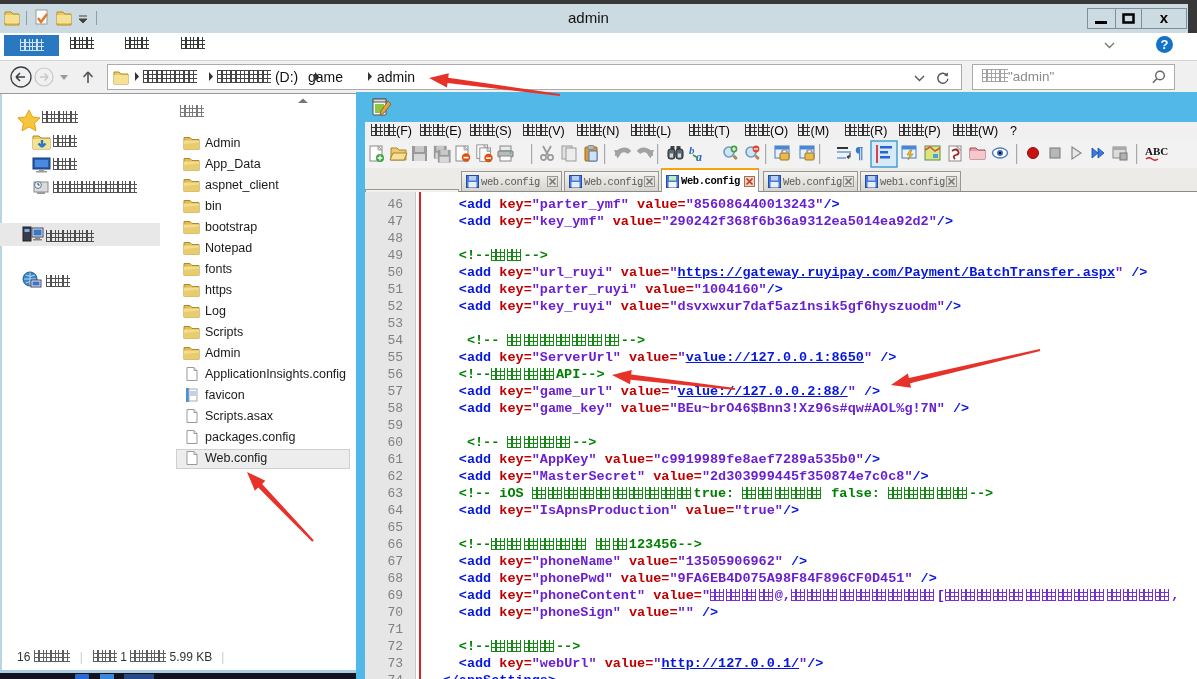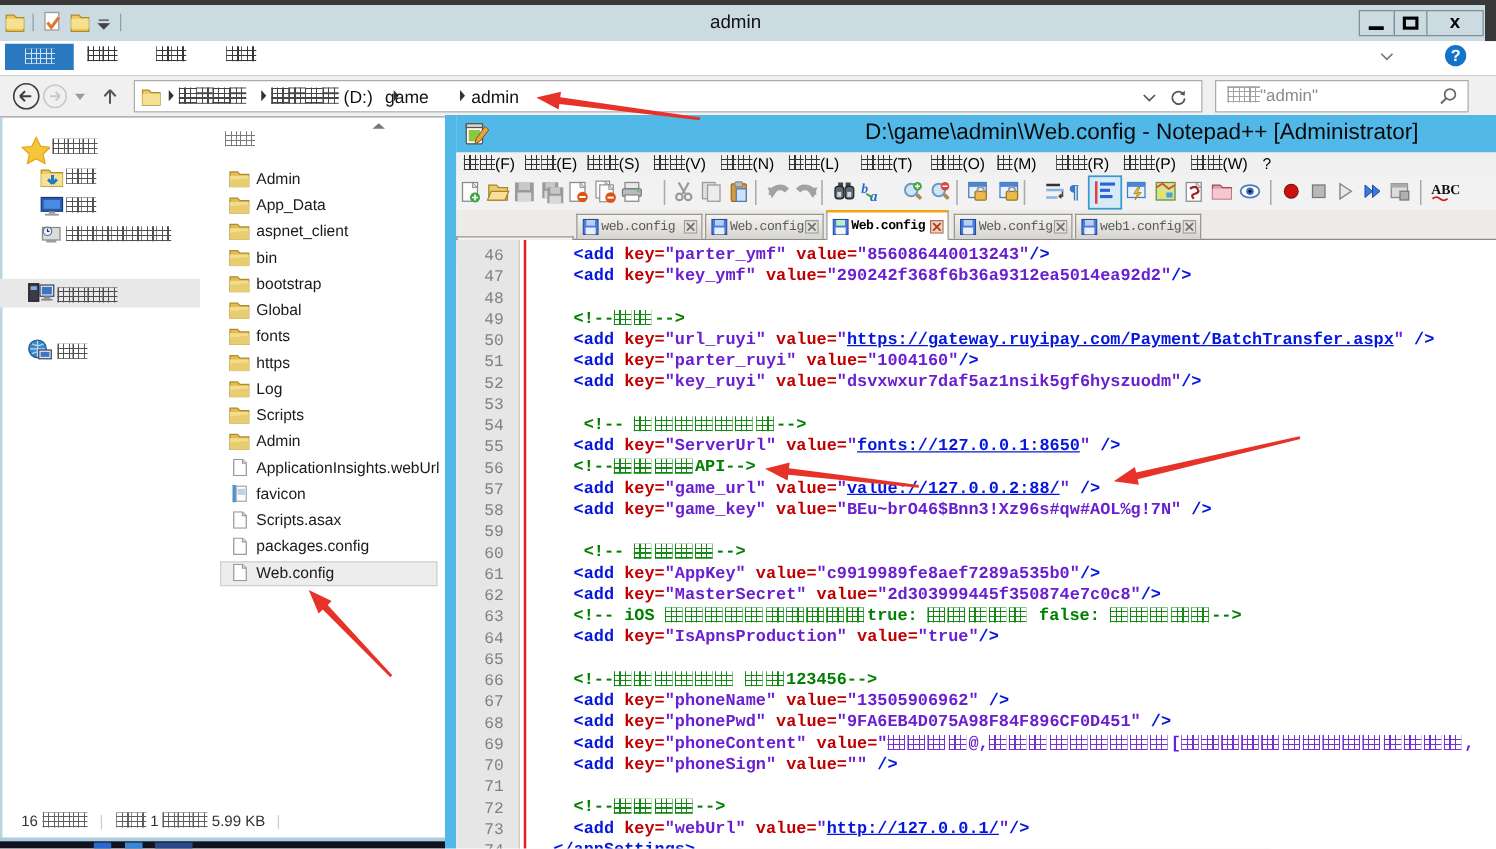--- a/index.html
+++ b/index.html
@@ -248,21 +248,21 @@
       <div class="frow" style="top:122.5px">
           <svg class="fold">
             <use href="#fico"></use>
           </svg>
           <span class="nm">bootstrap</span>
         </div>
       <div class="frow" style="top:143.5px">
           <svg class="fold">
             <use href="#fico"></use>
           </svg>
-          <span class="nm">Global</span>
+          <span class="nm">Notepad</span>
         </div>
       <div class="frow" style="top:164.5px">
           <svg class="fold">
             <use href="#fico"></use>
           </svg>
           <span class="nm">fonts</span>
         </div>
       <div class="frow" style="top:185.5px">
           <svg class="fold">
             <use href="#fico"></use>
@@ -284,21 +284,21 @@
       <div class="frow" style="top:248.5px">
           <svg class="fold">
             <use href="#fico"></use>
           </svg>
           <span class="nm">Admin</span>
         </div>
       <div class="frow" style="top:269.5px">
           <svg class="fold" viewBox="0 0 17 14">
             <use href="#pico"></use>
           </svg>
-          <span class="nm">ApplicationInsights.webUrl</span>
+          <span class="nm">ApplicationInsights.config</span>
         </div>
       <div class="frow" style="top:290.5px">
           <svg class="fold" viewBox="0 0 17 14">
             <rect x="3" y="0" width="3" height="14" fill="#4a90d9"></rect>
             <rect x="6" y="1" width="8" height="12" fill="#fff" stroke="#aaa"></rect>
             <rect x="7" y="3" width="6" height="5" fill="#bcd4ea"></rect>
           </svg>
           <span class="nm">favicon</span>
         </div>
       <div class="frow" style="top:311.5px">
@@ -330,21 +330,20 @@
     </div>
   <div class="abs npp">
     <div class="npp-border"></div>
     <div class="npp-title">
       <svg width="20" height="20" style="position:absolute;left:7px;top:5px">
         <rect x="1" y="2" width="13" height="16" rx="1" fill="#f8f8f8" stroke="#555"></rect>
         <rect x="1" y="2" width="13" height="3" fill="#d8d8d8" stroke="#555"></rect>
         <rect x="3" y="7" width="9" height="9" fill="#8dc63f"></rect>
         <path d="M16 4 l3 3 l-7 9 l-4 2 l1 -4z" fill="#e8a33d" stroke="#7a5a1a" stroke-width="0.8"></path>
       </svg>
-      <div style="position:absolute;left:327px;top:3px;font-size:18px;color:#0a0a0a;white-space:nowrap;">D:\game\admin\Web.config - Notepad++ [Administrator]</div>
     </div>
     <div class="npp-menu">
       <span class="cj" style="left:6px"><i></i><i></i>(F)</span>
       <span class="cj" style="left:55px"><i></i><i></i>(E)</span>
       <span class="cj" style="left:105px"><i></i><i></i>(S)</span>
       <span class="cj" style="left:158px"><i></i><i></i>(V)</span>
       <span class="cj" style="left:212px"><i></i><i></i>(N)</span>
       <span class="cj" style="left:266px"><i></i><i></i>(L)</span>
       <span class="cj" style="left:324px"><i></i><i></i>(T)</span>
       <span class="cj" style="left:380px"><i></i><i></i>(O)</span>
@@ -623,21 +622,21 @@
 74</div>
       <div class="code"><span class="t">        &lt;add </span><span class="a">key=</span><span class="s">"parter_ymf"</span><span class="a"> value=</span><span class="s">"856086440013243"</span><span class="t">/&gt;</span>
 <span class="t">        &lt;add </span><span class="a">key=</span><span class="s">"key_ymf"</span><span class="a"> value=</span><span class="s">"290242f368f6b36a9312ea5014ea92d2"</span><span class="t">/&gt;</span>
 
 <span class="g cj">        &lt;!--<i></i><i></i>--&gt;</span>
 <span class="t">        &lt;add </span><span class="a">key=</span><span class="s">"url_ruyi"</span><span class="a"> value=</span><span class="s">"<span class="u">https://gateway.ruyipay.com/Payment/BatchTransfer.aspx</span>"</span><span class="t"> /&gt;</span>
 <span class="t">        &lt;add </span><span class="a">key=</span><span class="s">"parter_ruyi"</span><span class="a"> value=</span><span class="s">"1004160"</span><span class="t">/&gt;</span>
 <span class="t">        &lt;add </span><span class="a">key=</span><span class="s">"key_ruyi"</span><span class="a"> value=</span><span class="s">"dsvxwxur7daf5az1nsik5gf6hyszuodm"</span><span class="t">/&gt;</span>
 
 <span class="g cj">         &lt;!-- <i></i><i></i><i></i><i></i><i></i><i></i><i></i>--&gt;</span>
-<span class="t">        &lt;add </span><span class="a">key=</span><span class="s">"ServerUrl"</span><span class="a"> value=</span><span class="s">"<span class="u">fonts://127.0.0.1:8650</span>"</span><span class="t"> /&gt;</span>
+<span class="t">        &lt;add </span><span class="a">key=</span><span class="s">"ServerUrl"</span><span class="a"> value=</span><span class="s">"<span class="u">value://127.0.0.1:8650</span>"</span><span class="t"> /&gt;</span>
 <span class="g cj">        &lt;!--<i></i><i></i><i></i><i></i>API--&gt;</span>
 <span class="t">        &lt;add </span><span class="a">key=</span><span class="s">"game_url"</span><span class="a"> value=</span><span class="s">"<span class="u">value://127.0.0.2:88/</span>"</span><span class="t"> /&gt;</span>
 <span class="t">        &lt;add </span><span class="a">key=</span><span class="s">"game_key"</span><span class="a"> value=</span><span class="s">"BEu~brO46$Bnn3!Xz96s#qw#AOL%g!7N"</span><span class="t"> /&gt;</span>
 
 <span class="g cj">         &lt;!-- <i></i><i></i><i></i><i></i>--&gt;</span>
 <span class="t">        &lt;add </span><span class="a">key=</span><span class="s">"AppKey"</span><span class="a"> value=</span><span class="s">"c9919989fe8aef7289a535b0"</span><span class="t">/&gt;</span>
 <span class="t">        &lt;add </span><span class="a">key=</span><span class="s">"MasterSecret"</span><span class="a"> value=</span><span class="s">"2d303999445f350874e7c0c8"</span><span class="t">/&gt;</span>
 <span class="g cj">        &lt;!-- iOS <i></i><i></i><i></i><i></i><i></i><i></i><i></i><i></i><i></i><i></i>true: <i></i><i></i><i></i><i></i><i></i> false: <i></i><i></i><i></i><i></i><i></i>--&gt;</span>
 <span class="t">        &lt;add </span><span class="a">key=</span><span class="s">"IsApnsProduction"</span><span class="a"> value=</span><span class="s">"true"</span><span class="t">/&gt;</span>
 

